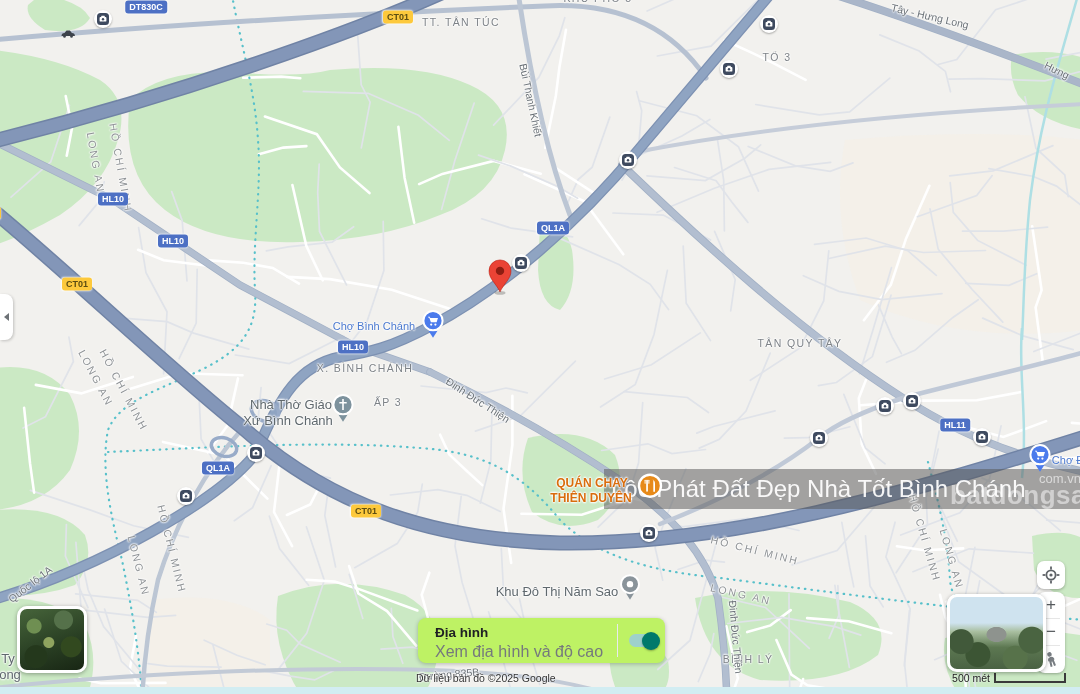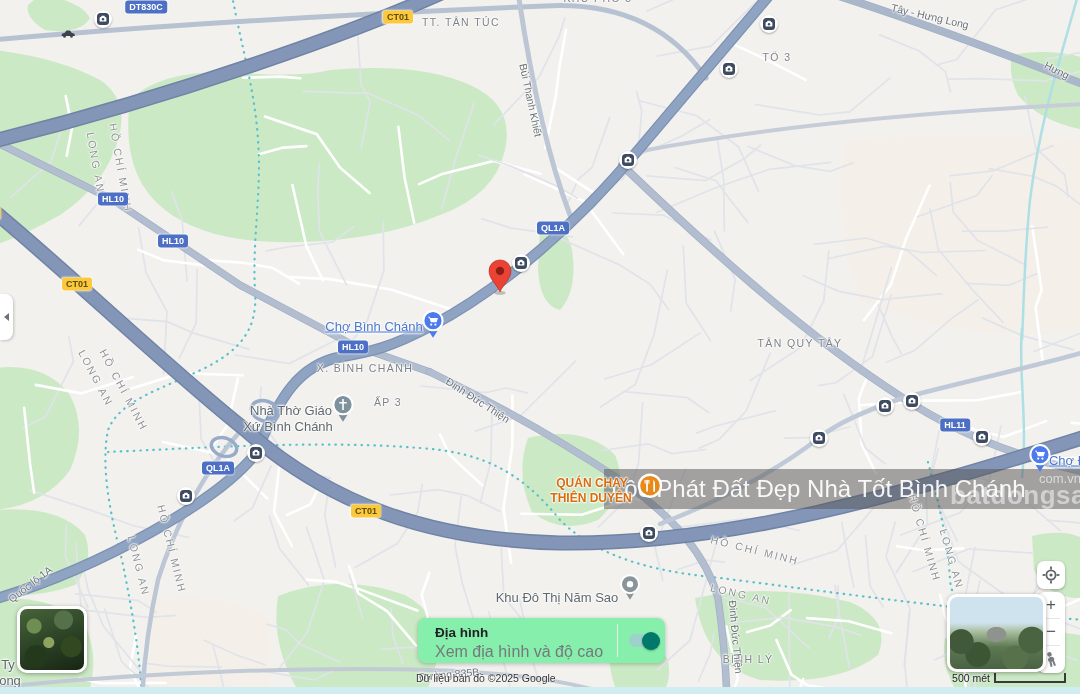--- a/index.html
+++ b/index.html
@@ -6,22 +6,22 @@
   #app{position:relative;width:1080px;height:694px;overflow:hidden;
        font-family:"Liberation Sans","DejaVu Sans",sans-serif;background:#f2f1ee;}
   #basemap{position:absolute;left:0;top:0;z-index:1;}
   
   #map-overlay{position:absolute;left:0;top:0;width:1080px;height:694px;z-index:45;pointer-events:none;}
   .lbl{position:absolute;white-space:nowrap;pointer-events:none;}
   .halo{text-shadow:0 0 2px #fff,0 0 2px #fff,0 1px 2px #fff,0 -1px 2px #fff;}
   .area{font-size:10.5px;letter-spacing:1.4px;color:#7d8287;font-weight:500;}
   .bnd{font-size:10.5px;letter-spacing:2.2px;color:#8f9396;font-weight:500;}
   .road{font-size:10.5px;color:#6a7177;}
-  .poiBlue{font-size:13px;color:#4b79cf;text-decoration:underline;}
-  .poiGray{font-size:13px;color:#5f686d;margin-top:6px;}
+  .poiBlue{font-size:11px;color:#4b79cf;}
+  .poiGray{font-size:13px;color:#5f686d;}
   .poiOrange{font-size:12px;color:#d96d0c;font-weight:600;}
   .shield{position:absolute;transform:translate(-50%,-50%);font-size:9px;font-weight:bold;
           line-height:1;padding:2px 4px;border-radius:3px;pointer-events:none;
           box-shadow:0 0 2px rgba(255,255,255,.95);}
   .sb{background:#4d70c4;color:#fff;}
   .sy{background:#fdc93c;color:#5c4d12;text-align:right;}
   .cam{position:absolute;width:18px;height:18px;transform:translate(-50%,-50%);background:#fff;
        border-radius:50%;box-shadow:0 1px 2px rgba(0,0,0,.3);display:flex;align-items:center;
        justify-content:center;pointer-events:none;}
   .cam-b{width:12px;height:12px;background:#3e4a5f;border-radius:3.5px;display:flex;
@@ -37,21 +37,21 @@
            letter-spacing:.5px;color:rgba(255,255,255,.5);pointer-events:none;}
   #wm-site-suffix{position:absolute;left:1023px;top:471px;z-index:42;font-size:13px;
            color:rgba(255,255,255,.6);pointer-events:none;margin-left:16px;}
   
   .chrome{z-index:50;}
   #collapse-tab{position:absolute;left:0;top:294px;width:13px;height:46px;background:#fff;
         border-radius:0 8px 8px 0;box-shadow:1px 1px 3px rgba(0,0,0,.2);display:flex;
         align-items:center;justify-content:center;cursor:pointer;}
   #collapse-tab .tri{width:0;height:0;border-top:4.5px solid transparent;
         border-bottom:4.5px solid transparent;border-right:5.5px solid #6d7276;}
-  #terrain-card{position:absolute;left:418px;top:618px;width:247px;height:45px;background:#86efac;
+  #terrain-card{position:absolute;left:418px;top:618px;width:247px;height:45px;background:#bef264;
         border-radius:8px;box-shadow:0 1px 4px rgba(0,0,0,.25);}
   #terrain-card .tc-title{position:absolute;left:17px;top:7px;font-size:13.5px;font-weight:600;color:#202124;}
   #terrain-card .tc-sub{position:absolute;left:17px;top:25px;font-size:16px;color:#75797d;}
   #terrain-card .tc-div{position:absolute;left:199px;top:6px;width:1px;height:33px;background:#e8eaed;}
   #terrain-toggle{position:absolute;left:211px;top:16px;width:28px;height:13px;border-radius:7px;
         background:#9ed1cb;cursor:pointer;}
   #terrain-toggle .knob{position:absolute;right:-3px;top:-2.5px;width:18px;height:18px;
         border-radius:50%;background:#00796b;box-shadow:0 1px 2px rgba(0,0,0,.3);}
   .attr{position:absolute;top:672px;font-size:10.5px;color:#333;white-space:nowrap;
         text-shadow:0 0 2px #fff,0 0 2px #fff;text-decoration:none;cursor:pointer;}

